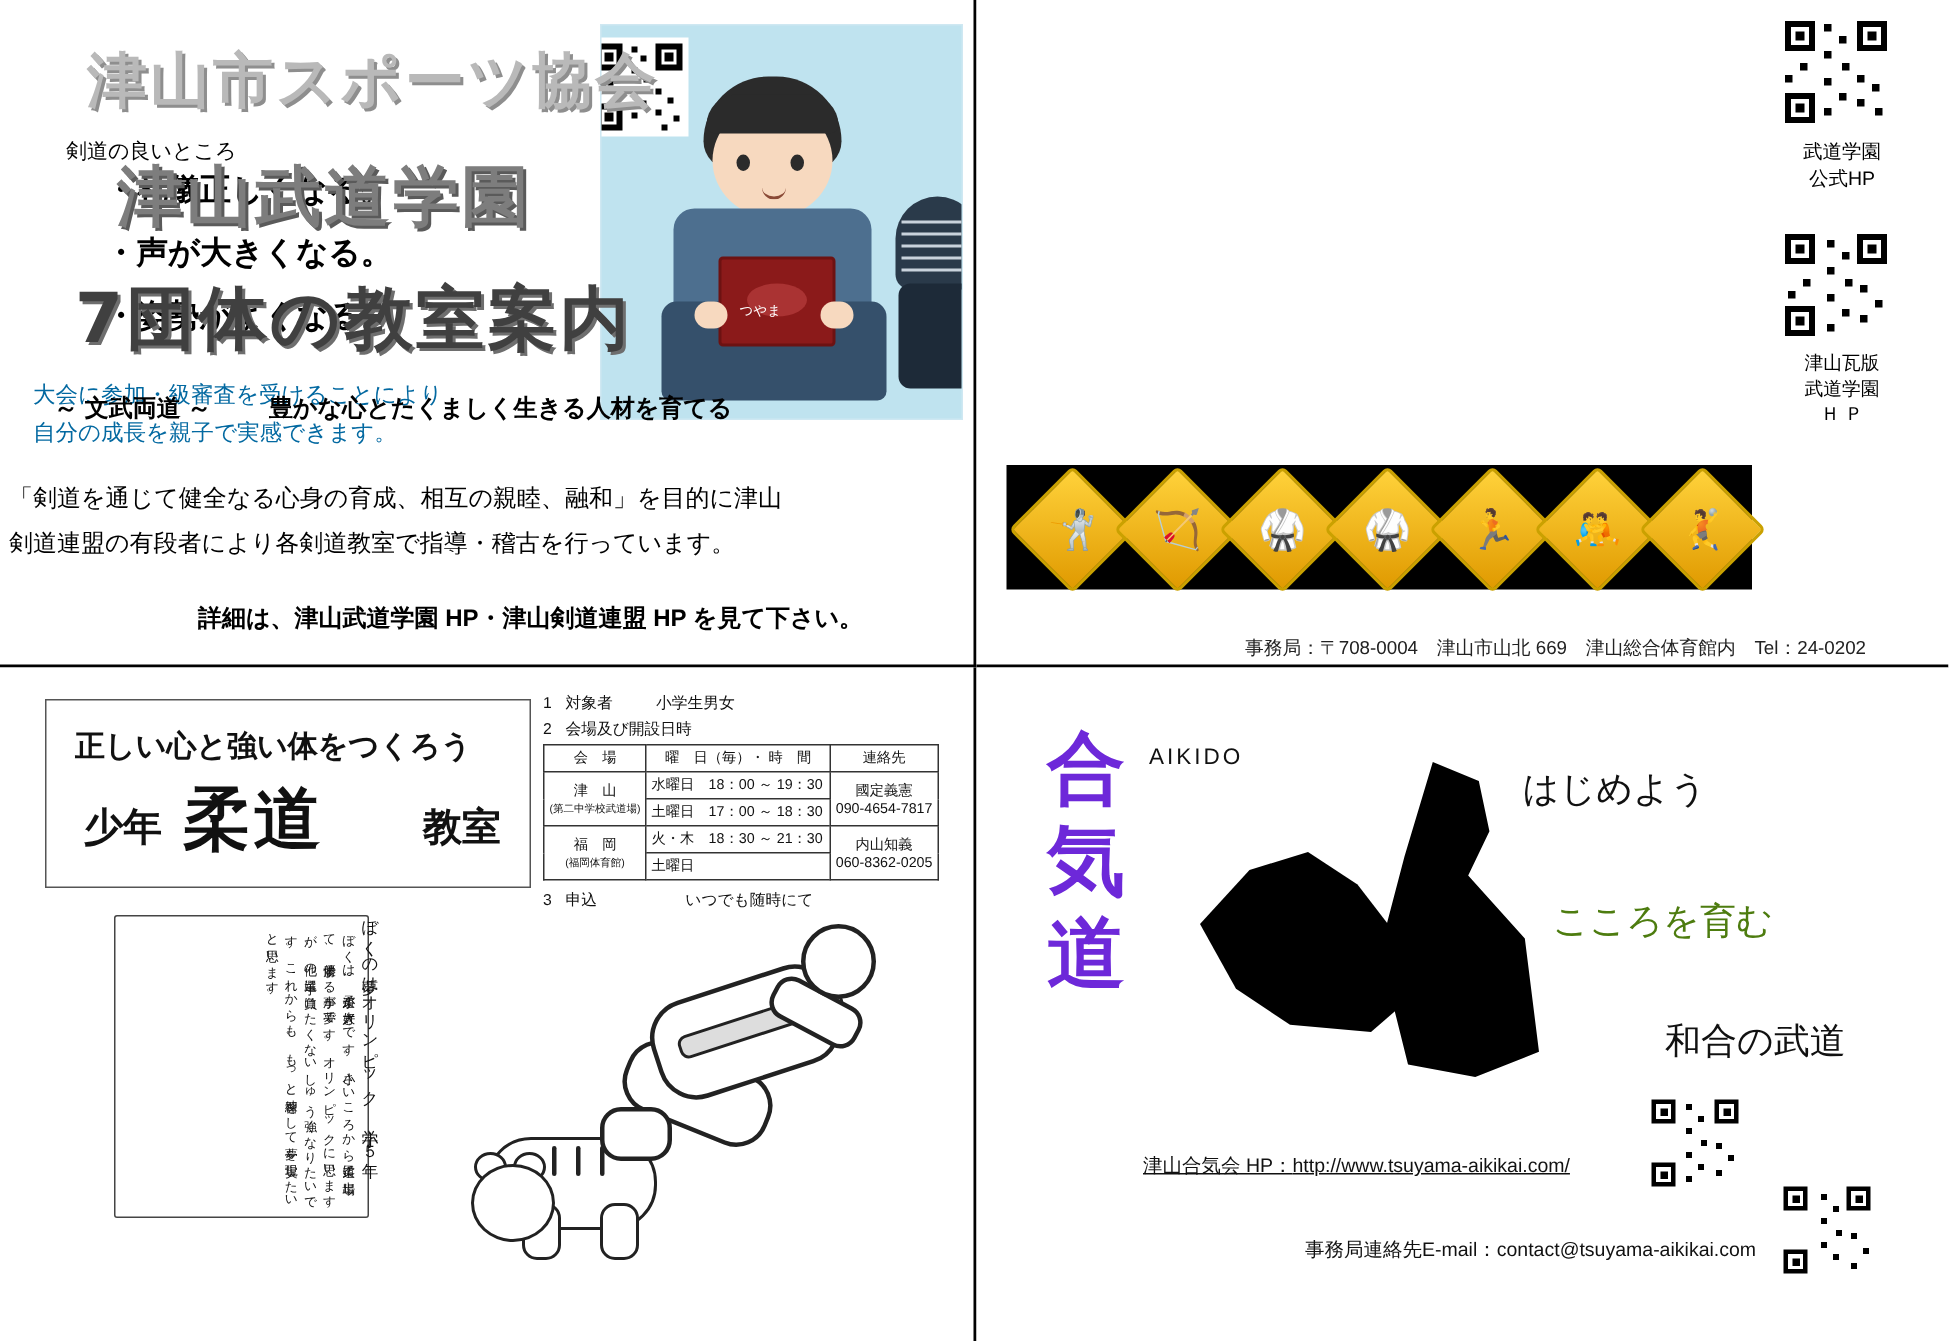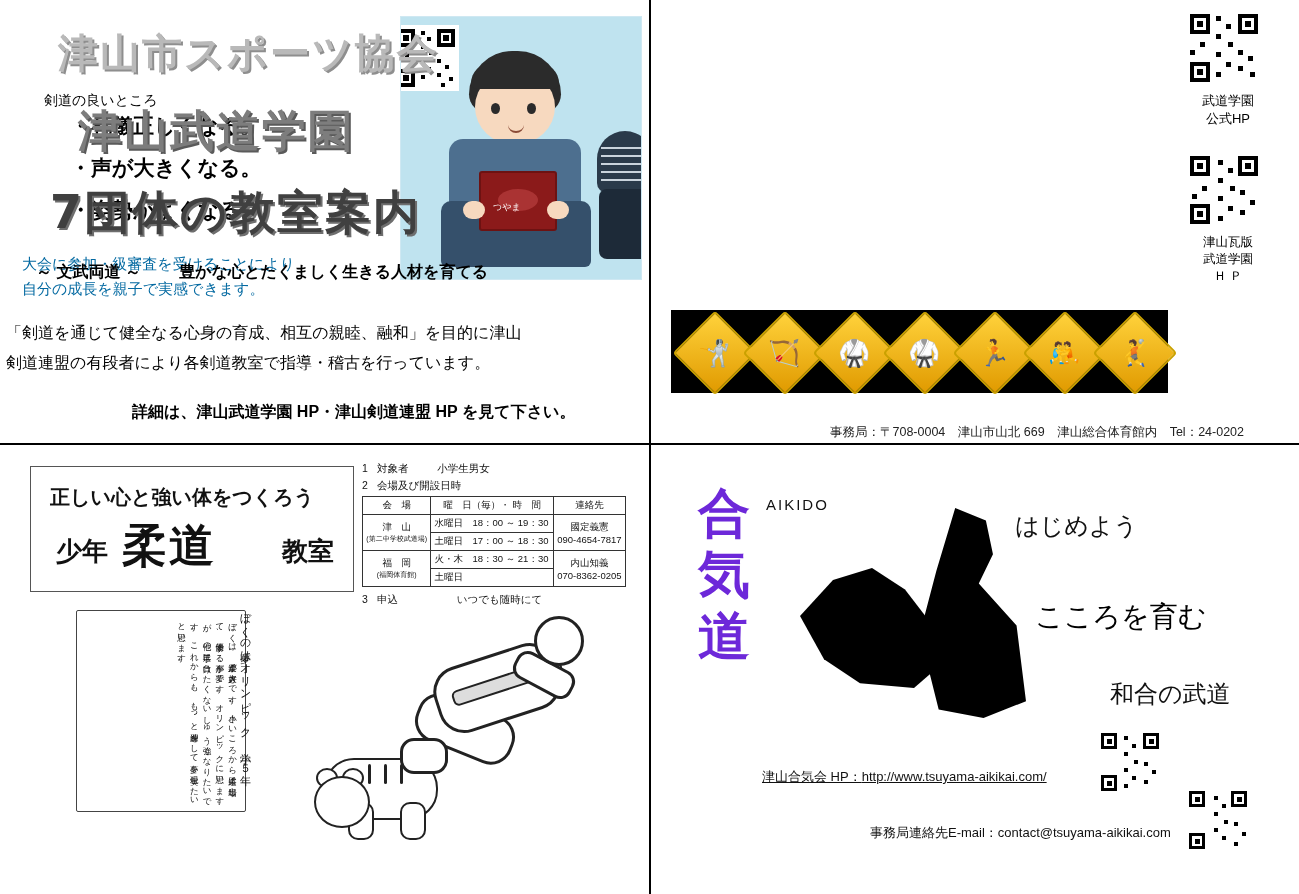--- a/index.html
+++ b/index.html
@@ -153,21 +153,21 @@
   .ai-kanji{
     position:absolute;left:686px;top:482px;width:76px;
     font-size:52px;font-weight:bold;color:#6d28d9;line-height:1.18;text-align:center;
     font-family:"DejaVu Serif",serif;
   }
   .ai-romaji{
     position:absolute;left:766px;top:492px;font-size:15px;letter-spacing:2px;color:#111;
     line-height:1.75;text-align:right;width:22px;
   }
   .ai-l1{position:absolute;left:1015px;top:510px;font-size:24px;color:#111;font-family:"DejaVu Serif",serif;}
-  .ai-l2{position:absolute;left:1035px;top:598px;font-size:28px;color:#000000;font-family:"DejaVu Serif",serif;}
+  .ai-l2{position:absolute;left:1035px;top:598px;font-size:24px;color:#4d7c0f;font-family:"DejaVu Serif",serif;}
   .ai-l3{position:absolute;left:1110px;top:678px;font-size:24px;color:#111;font-family:"DejaVu Serif",serif;}
   .ai-sil{position:absolute;left:800px;top:508px;width:250px;height:230px;}
   .sil-a{position:absolute;left:0;top:60px;width:150px;height:120px;background:#000;
     clip-path:polygon(0% 40%,22% 10%,48% 0%,70% 18%,86% 44%,100% 74%,76% 100%,40% 96%,16% 76%);}
   .sil-b{position:absolute;left:108px;top:0px;width:118px;height:210px;background:#000;
     clip-path:polygon(40% 0%,66% 6%,72% 22%,60% 36%,92% 56%,100% 92%,64% 100%,26% 96%,10% 60%,24% 30%);}
   .ai-hp{position:absolute;left:762px;top:768px;font-size:13px;color:#111;}
   .ai-hp u{text-decoration:underline;}
   .ai-mail{position:absolute;left:870px;top:824px;font-size:13px;color:#111;}
   .ai-qr1{position:absolute;left:1098px;top:730px;}
@@ -388,21 +388,21 @@
           <td class="lft">土曜日　17：00 ～ 18：30</td>
         </tr>
         <tr>
           <td rowspan="2">
             <div>福　岡</div>
             <div style="font-size:7px;">(福岡体育館)</div>
           </td>
           <td class="lft">火・木　18：30 ～ 21：30</td>
           <td rowspan="2">
             <div>内山知義</div>
-            <div>070-8362-0205</div>
+            <div>060-8362-0205</div>
           </td>
         </tr>
         <tr>
           <td class="lft">土曜日</td>
         </tr>
       </tbody>
         </table>
 
       <div class="judo-apply">
         <span class="num">3</span>

